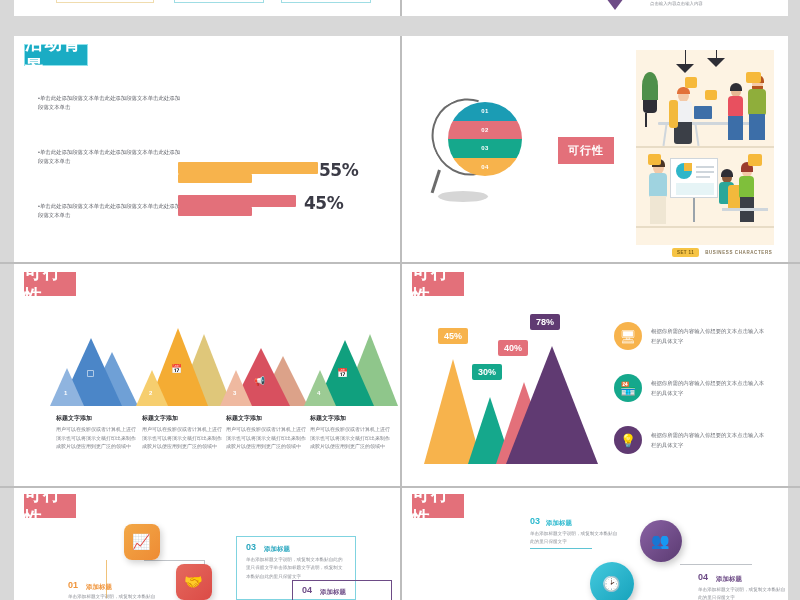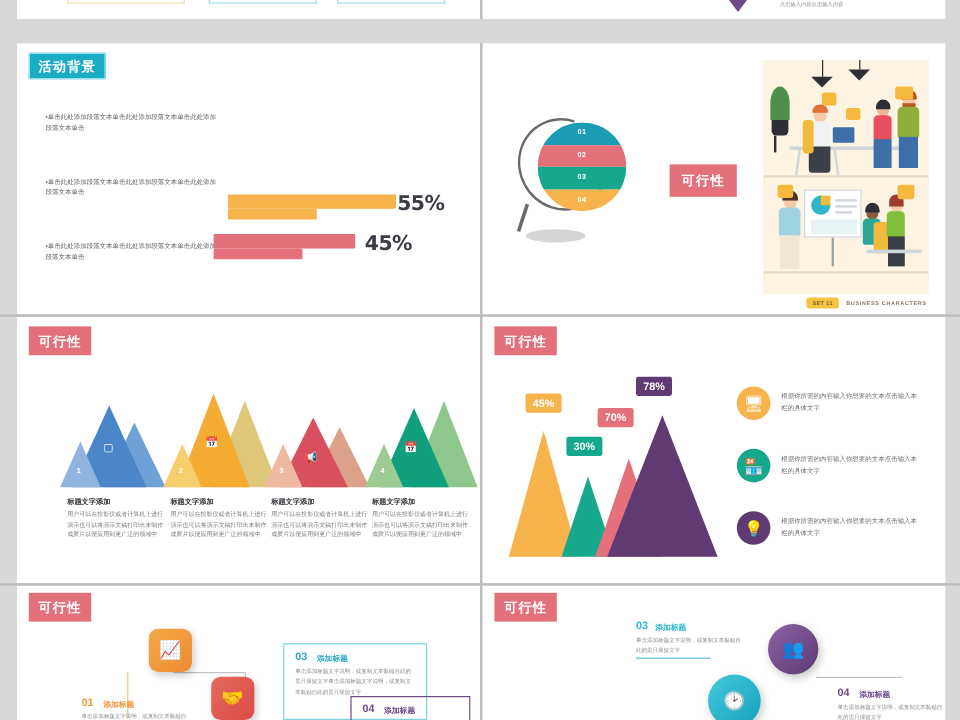--- a/index.html
+++ b/index.html
@@ -5,21 +5,21 @@
   * { box-sizing: border-box; margin:0; padding:0; }
   html,body { width:800px; height:600px; background:#d7d7d7; overflow:hidden;
               font-family:"Liberation Sans","DejaVu Sans",sans-serif; }
   .page { position:relative; width:800px; height:600px; background:#d8d8d8; }
 
   
   .slide { position:absolute; background:#fff; overflow:hidden; }
   .gutter-v { position:absolute; background:#d8d8d8; }
 
   
-  .badge { position:absolute; color:#fff; font-size:11px; font-weight:bold;
+  .badge { position:absolute; color:#fff; font-size:18px; font-weight:bold;
            letter-spacing:1px; display:flex; align-items:center; justify-content:center; }
   .badge.teal { background:#1aacc4; border:1px solid #8fe2ec; }
   .badge.red  { background:#e3707a; }
 
   
   .barrow { position:absolute; }
   .bar-main { position:absolute; left:0; top:0; height:12px; border-radius:1px; }
   .bar-foot { position:absolute; left:0; top:12px; height:9px; width:74px; border-radius:1px; }
   .bar-pct { position:absolute; font-size:17px; font-weight:bold; color:#3b3b46;
              font-family:"DejaVu Sans",sans-serif; letter-spacing:-0.5px; }
@@ -120,21 +120,21 @@
   <div class="slide" style="left:14px;top:36px;width:386px;height:226px;">
 
     <div class="badge teal" style="left:10px;top:8px;width:64px;height:22px;">活动背景</div>
 
     <div class="btxt" style="left:24px;top:58px;">•单击此处添加段落文本单击此处添加段落文本单击此处添加段落文本单击</div>
     <div class="btxt" style="left:24px;top:112px;">•单击此处添加段落文本单击此处添加段落文本单击此处添加段落文本单击</div>
     <div class="btxt" style="left:24px;top:166px;">•单击此处添加段落文本单击此处添加段落文本单击此处添加段落文本单击</div>
 
 
 
-    <div class="barrow" style="left:176px;top:126px;width:200px;height:24px;text-decoration:underline;">
+    <div class="barrow" style="left:164px;top:126px;width:200px;height:24px;text-decoration:underline;">
       <div class="bar-main" style="width:140px;background:#F7B34C;"></div>
       <div class="bar-foot" style="background:#F7B34C;"></div>
       <div class="bar-pct" style="left:141px;top:-2px;">55%</div>
     </div>
 
     <div class="barrow" style="left:164px;top:159px;width:200px;height:24px;">
       <div class="bar-main" style="width:118px;background:#E3707A;"></div>
       <div class="bar-foot" style="background:#E3707A;"></div>
       <div class="bar-pct" style="left:126px;top:-2px;">45%</div>
     </div>
@@ -281,21 +281,21 @@
 
     <div class="badge red" style="left:10px;top:8px;width:52px;height:24px;">可行性</div>
 
     <div class="peak" style="left:22px;top:95px;border-width:0 29px 105px 29px;border-bottom-color:#F7B34C;"></div>
     <div class="peak" style="left:66px;top:133px;border-width:0 22px 67px 22px;border-bottom-color:#15A88C;"></div>
     <div class="peak" style="left:94px;top:118px;border-width:0 28px 82px 28px;border-bottom-color:#E3707A;"></div>
     <div class="peak" style="left:104px;top:82px;border-width:0 46px 118px 46px;border-bottom-color:#603A72;"></div>
 
     <div class="flag" style="left:36px;top:64px;background:#F7B34C;">45%</div>
     <div class="flag" style="left:70px;top:100px;background:#15A88C;">30%</div>
-    <div class="flag" style="left:96px;top:76px;background:#E3707A;">70%</div>
+    <div class="flag" style="left:96px;top:76px;background:#E3707A;">40%</div>
     <div class="flag" style="left:128px;top:50px;background:#603A72;">78%</div>
 
     <div class="listitem" style="left:212px;top:58px;">
       <div class="circ" style="background:#F7B34C;">🖥</div>
       <div class="litxt">根据你所需的内容输入你想要的文本点击输入本栏的具体文字</div>
     </div>
     <div class="listitem" style="left:212px;top:110px;">
       <div class="circ" style="background:#15A88C;">🏪</div>
       <div class="litxt">根据你所需的内容输入你想要的文本点击输入本栏的具体文字</div>
     </div>

